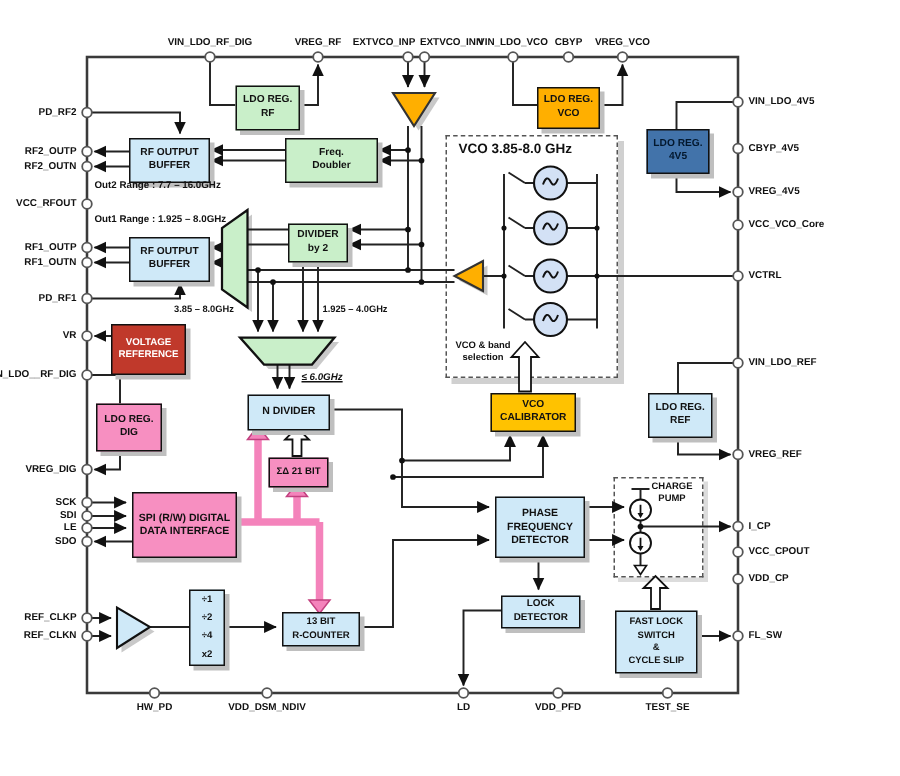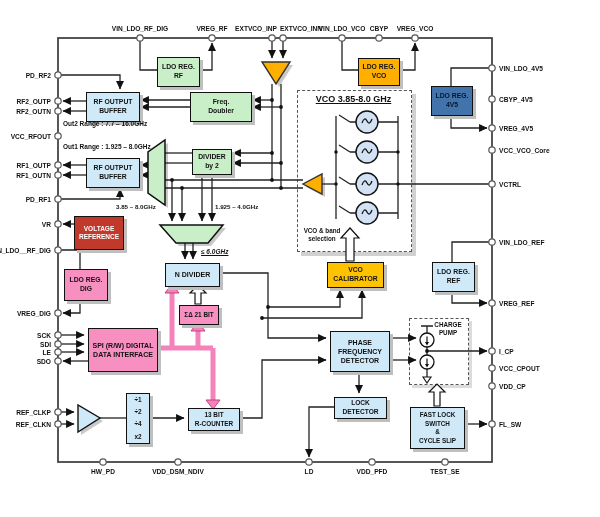--- a/index.html
+++ b/index.html
@@ -291,21 +291,21 @@
 CYCLE SLIP</div>
   <div class="block blue" style="left:188px;top:408px;width:50px;height:21px;font-size:6.4px;">13 BIT
 R-COUNTER</div>
   <div class="block blue scaler" style="left:126px;top:393px;width:22px;height:49px;">
     <div>÷1</div>
     <div>÷2</div>
     <div>÷4</div>
     <div>x2</div>
   </div>
 
-  <div class="boxtitle" style="left:297px;top:94px;width:113px;text-decoration:underline;">VCO 3.85-8.0 GHz</div>
+  <div class="boxtitle" style="left:287px;top:94px;width:113px;">VCO 3.85-8.0 GHz</div>
   <div class="smalltitle" style="left:298px;top:227px;width:48px;">VCO &amp; band
 selection</div>
   <div class="smalltitle" style="left:430px;top:321px;width:36px;">CHARGE
 PUMP</div>
 
   <div class="ann" style="left:63px;top:120px;">Out2 Range :  7.7 – 16.0GHz</div>
   <div class="ann" style="left:63px;top:143px;">Out1 Range :  1.925 – 8.0GHz</div>
   <div class="ann" style="left:116px;top:203px;font-size:6.2px;">3.85 – 8.0GHz</div>
   <div class="ann" style="left:215px;top:203px;font-size:6.2px;">1.925 – 4.0GHz</div>
   <div class="ann it" style="left:201px;top:248px;">≤ 6.0GHz</div>

